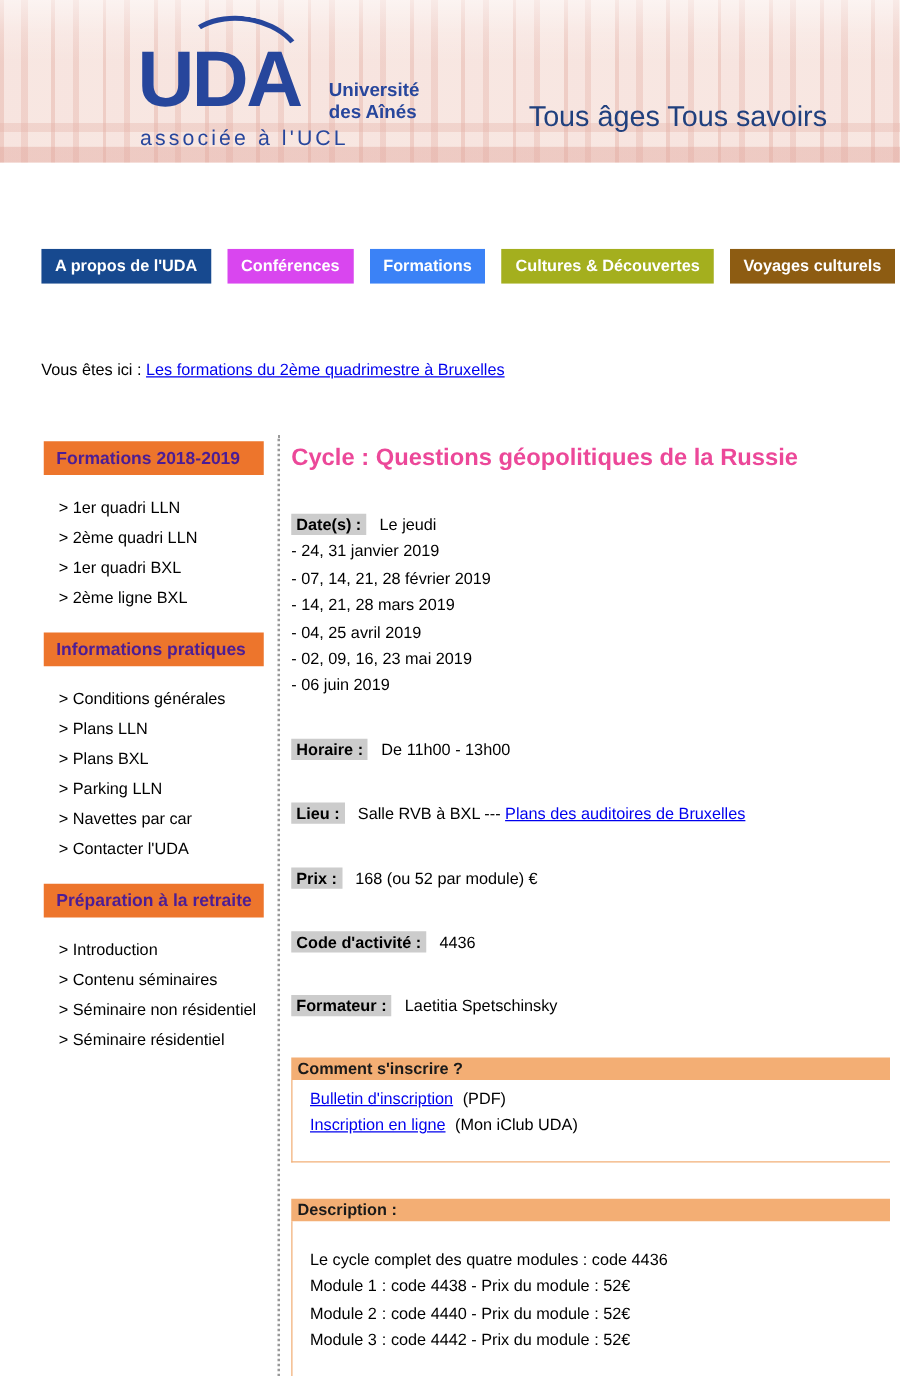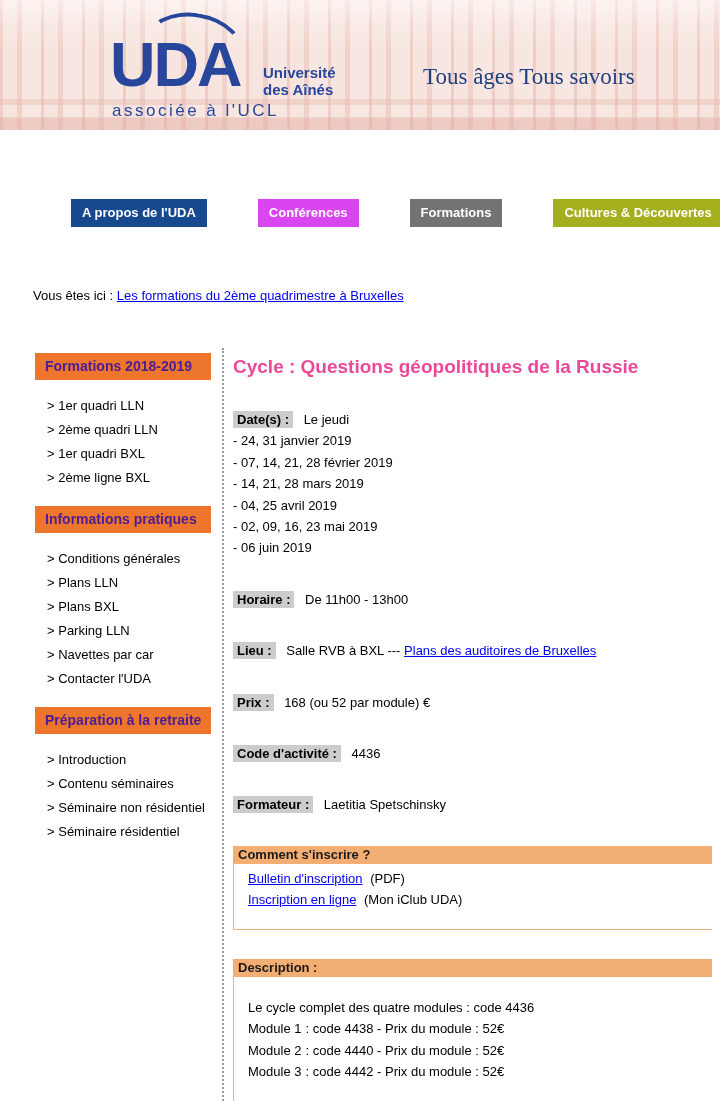--- a/index.html
+++ b/index.html
@@ -40,32 +40,32 @@
   }
   .logo-uni {
     position: absolute; left: 263px; top: 64px;
     font-size: 15px; font-weight: bold; color: #27469c; line-height: 17px;
   }
   .logo-assoc {
     position: absolute; left: 112px; top: 101px;
     font-size: 17px; color: #27469c; letter-spacing: 2.5px;
   }
   .tagline {
-    position: absolute; left: 423px; top: 64px;
-    font-size: 23px; color: #20407e; font-family: Liberation Serif, serif;
+    position: absolute; left: 423px; top: 80px;
+    font-size: 23px; color: #20407e;
   }
 
   
   .nav {
     position: absolute; top: 199px; left: 33px; width: 687px; height: 28px;
     display: flex; gap: 13px; overflow: hidden; white-space: nowrap;
   }
   .tab {
     flex: none; height: 28px; line-height: 28px; padding: 0 11px;
-    color: #ffffff; font-size: 13px; font-weight: bold; cursor: pointer; margin-left: 38px;
+    color: #ffffff; font-size: 13px; font-weight: bold; cursor: pointer;
   }
 
   
   .breadcrumb { position: absolute; top: 288px; left: 33px; font-size: 13px; }
   a, .link { color: #0000ee; text-decoration: underline; cursor: pointer; }
 
   
   .sidebar { position: absolute; left: 35px; top: 353px; width: 176px; }
   .side-head {
     height: 27px; line-height: 27px; padding-left: 10px;
@@ -120,21 +120,21 @@
     <div>Université</div>
     <div>des Aînés</div>
   </div>
   <div class="logo-assoc">associée à l'UCL</div>
   <div class="tagline">Tous âges Tous savoirs</div>
 </div>
 
 <div class="nav">
   <div class="tab" style="background-color: rgb(23, 73, 143);">A propos de l'UDA</div>
   <div class="tab" style="background-color: #d946ef; text-align: center;">Conférences</div>
-  <div class="tab" style="background-color: #737373;">Formations</div>
+  <div class="tab" style="background-color: #3b82f6;">Formations</div>
   <div class="tab" style="background-color: rgb(164, 175, 30);">Cultures &amp; Découvertes</div>
   <div class="tab" style="background-color: rgb(141, 92, 18);">Voyages culturels</div>
 
 </div>
 
 <div class="breadcrumb">
   <span>Vous êtes ici : </span>
   <a class="link">Les formations du 2ème quadrimestre à Bruxelles</a>
 </div>
 

